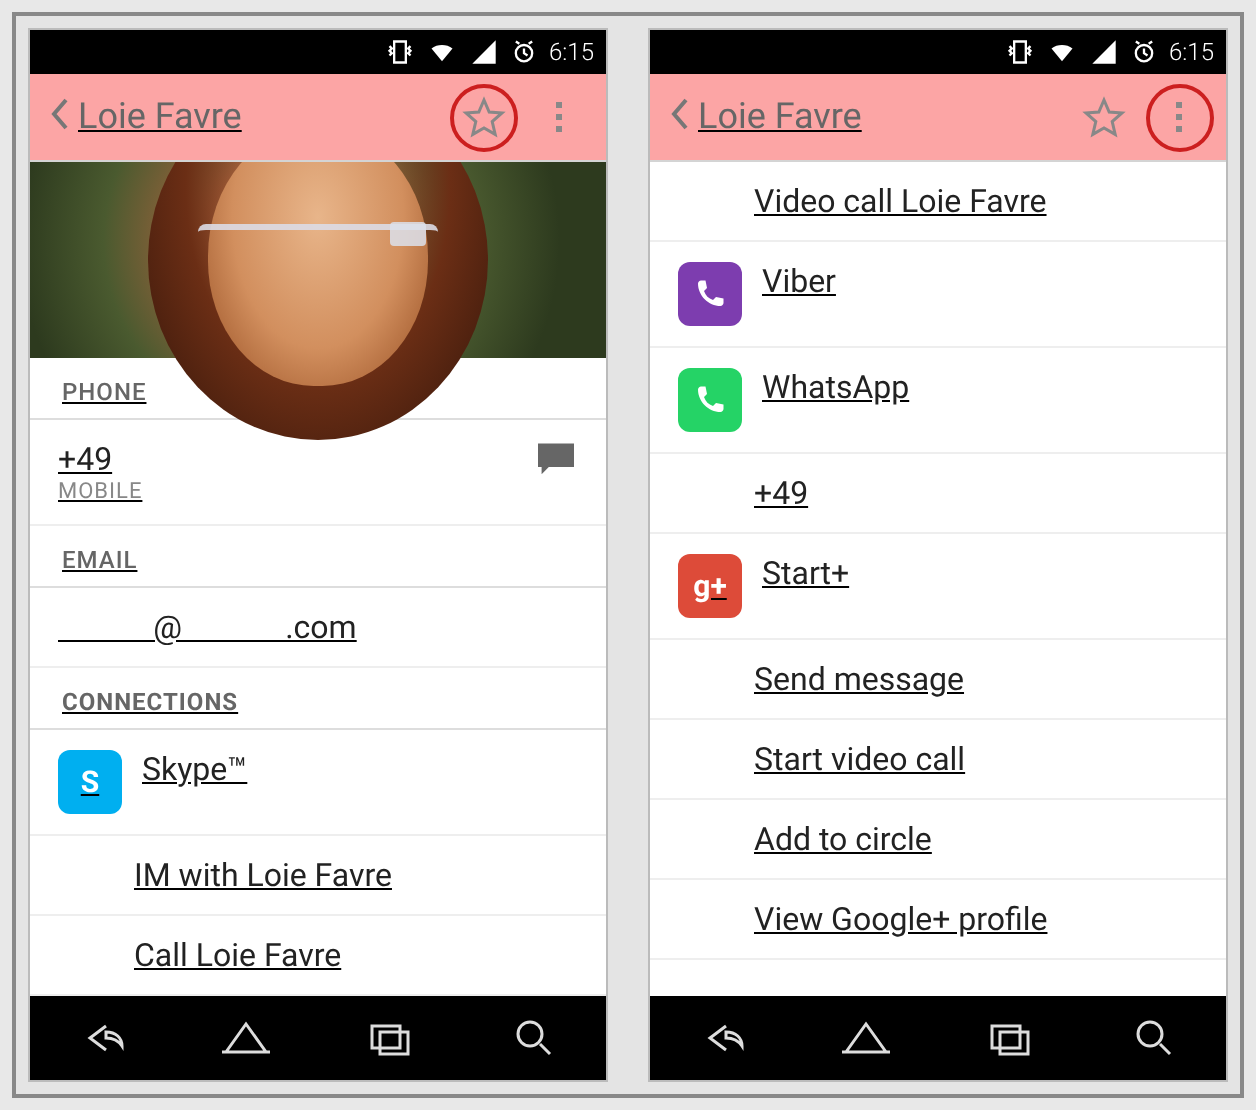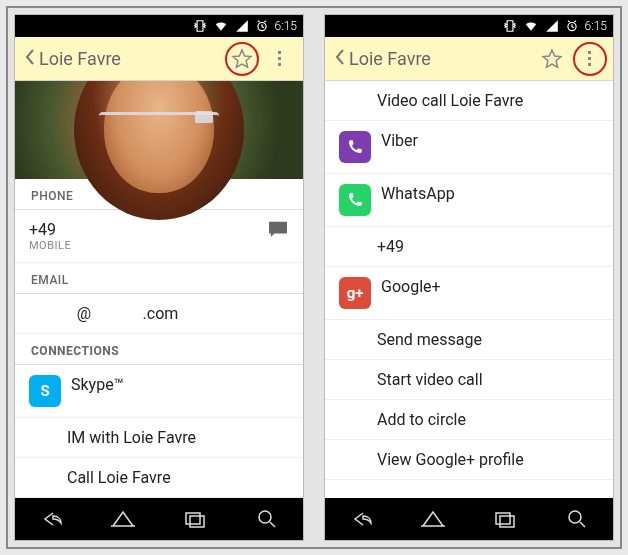--- a/index.html
+++ b/index.html
@@ -15,20 +15,21 @@
     position: absolute;
     top: 6px;
     bottom: 6px;
     left: 6px;
     right: 6px;
     border: 2px solid #888;
     background: #e4e4e4;
     display: flex;
     gap: 20px;
     padding: 6px;
+    text-decoration: underline;
   }
   .phone {
     flex: 1;
     background: #fff;
     display: flex;
     flex-direction: column;
     position: relative;
     overflow: hidden;
     border: 1px solid #bbb;
   }
@@ -42,21 +43,21 @@
     align-items: center;
     gap: 6px;
     padding: 0 6px;
     font-size: 12px;
     font-weight: 300;
   }
   .status svg { display: block; }
   
   .actionbar {
     height: 44px;
-    background: #fef9c3;
+    background: #fca5a5;
     display: flex;
     align-items: center;
     padding: 0 4px 0 6px;
     border-bottom: 1px solid #d4d4d4;
     color: #555;
   }
   .ab-back { padding: 0 4px; }
   .ab-title { flex: 1; font-size: 18px; color: #666; font-weight: 400; }
   .ab-action { width: 38px; height: 38px; display:flex; align-items:center; justify-content:center; position:relative; }
   .red-circle { position:absolute; inset: 2px; border: 2px solid #cc1f1f; border-radius: 50%; pointer-events:none; }
@@ -278,21 +279,21 @@
               <path d="M6 3c-1 0-2 1-2 2 0 8 7 15 15 15 1 0 2-1 2-2v-3l-5-1-2 2c-3-1-5-3-6-6l2-2-1-5H6z"></path>
             </svg>
         </div>
         <span>WhatsApp</span>
       </div>
       <div class="row indent">
           <span>+49</span>
         </div>
       <div class="row">
         <div class="icon-slot gplus">g+</div>
-        <span>Google+</span>
+        <span>Start+</span>
       </div>
       <div class="row indent">
           <span>Send message</span>
         </div>
       <div class="row indent">
           <span>Start video call</span>
         </div>
       <div class="row indent">
           <span>Add to circle</span>
         </div>

